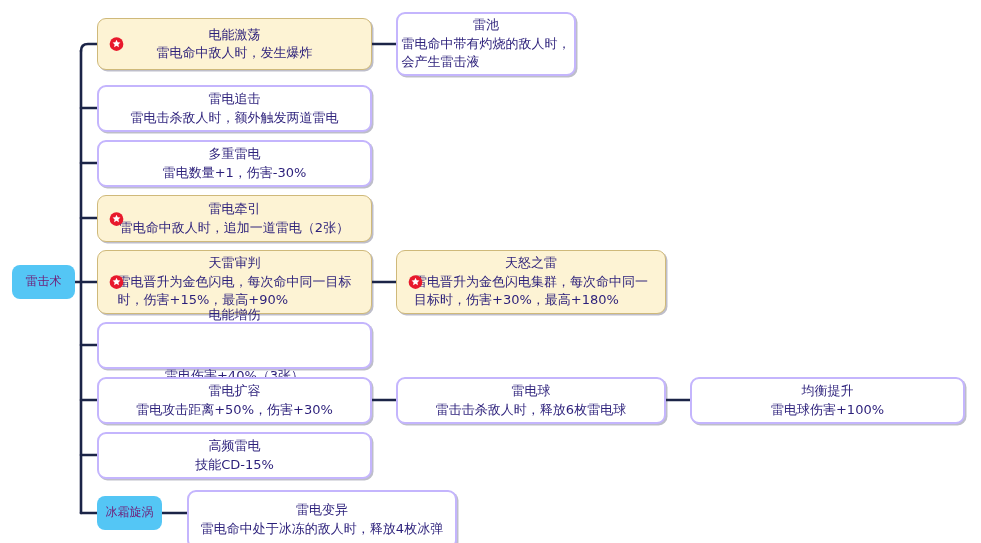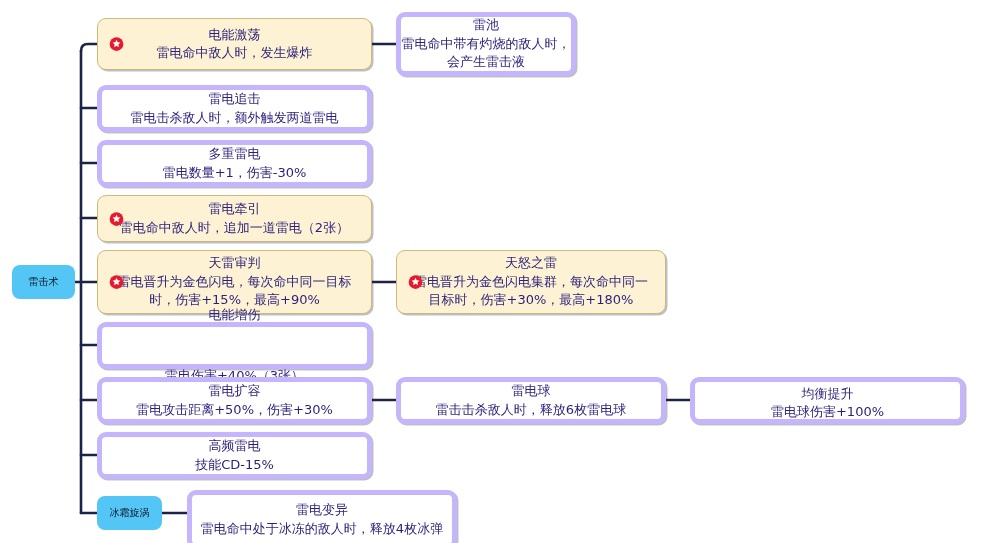--- a/index.html
+++ b/index.html
@@ -33,21 +33,21 @@
     display: flex;
     flex-direction: column;
     align-items: center;
     justify-content: center;
     text-align: center;
     line-height: 1.42;
     z-index: 3;
   }
   .node.card {
     background: #ffffff;
-    border: 5px solid #c4b5fd;
+    border: 2px solid #c4b5fd;
     box-shadow: 1.5px 1.5px 0 0 rgba(40,40,80,0.30);
     padding: 3px 10px;
   }
   .node.card.starred {
     background: #fdf3d4;
     border: 1px solid #cfb97a;
   }
   .node.root {
     background: #54c6f5;
     border: none;
@@ -59,36 +59,36 @@
     color: #2b1f7a;
     font-size: 13px;
     white-space: nowrap;
   }
   .node .desc {
     color: #2b1f7a;
     font-size: 13px;
     white-space: nowrap;
   }
   .node.root .title {
-    color: #0f172a;
-    font-size: 10px;
+    color: #701a75;
+    font-size: 12px;
   }
   .star-icon {
     position: absolute;
     left: 11px;
     top: 50%;
     transform: translateY(-50%);
     width: 15px;
     height: 15px;
     z-index: 4;
   }
   .desc-wrap {
     display: flex;
     flex-direction: column;
-    align-items: center;
+    align-items: flex-start;
   }
 </style>
 </head>
 <body>
 
 <div id="canvas">
 
   <svg id="wires" viewBox="0 0 981 543" xmlns="http://www.w3.org/2000/svg">
     <g fill="none" stroke="#1b2447" stroke-width="2.6" stroke-linecap="round">
 

